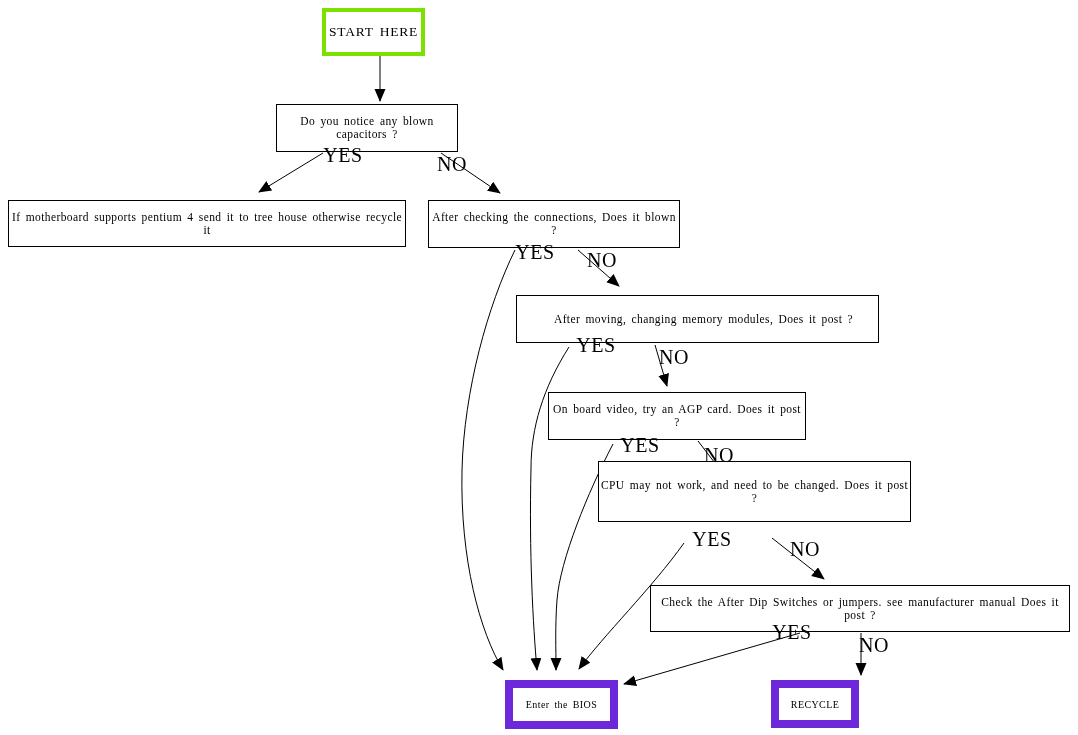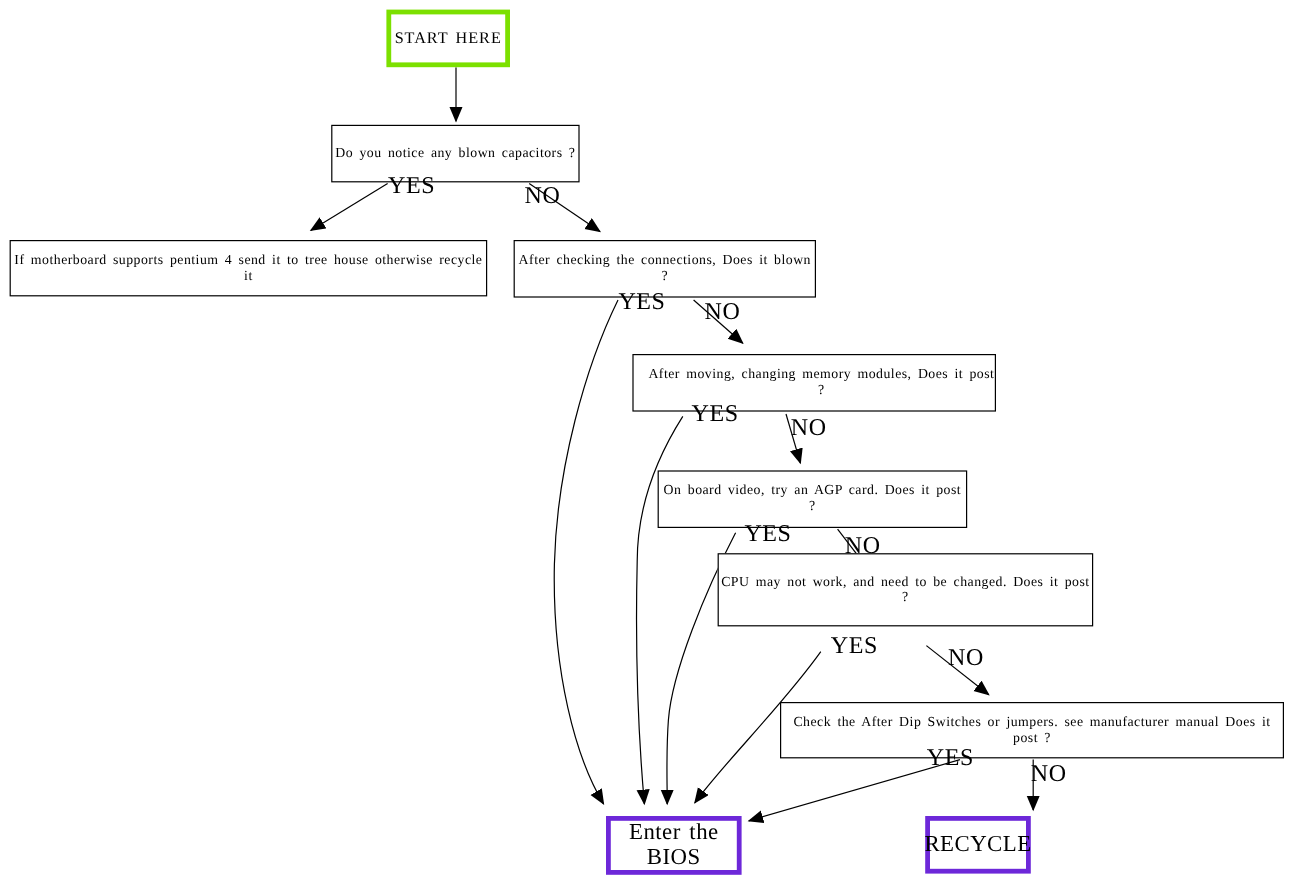--- a/index.html
+++ b/index.html
@@ -24,40 +24,40 @@
     word-spacing:2px;
     line-height:1.1;
     z-index:2;
   }
   .node.start{
     border:4px solid #7ce000;
     font-size:13.5px;
     letter-spacing:0.8px;
   }
   .node.terminal{
-    border:4px solid #6d28d9;
-    font-size:19px;
+    border:8px solid #6d28d9;
+    font-size:10px;
     letter-spacing:0.4px;
   }
   .elabel{
     position:absolute;
     transform:translate(-50%,-50%);
     font-size:20px;
     color:#000000;
     letter-spacing:0.5px;
     z-index:3;
     white-space:nowrap;
     margin-left:22px;
   }
   
   #n-start    {left:322px;top:8px;  width:103px;height:48px;}
-  #n-capac    {left:276px;top:104px;width:207px;height:48px;}
+  #n-capac    {left:276px;top:104px;width:182px;height:48px;}
   #n-pentium  {left:8px;  top:200px;width:398px;height:47px;}
   #n-connect  {left:428px;top:200px;width:252px;height:48px;}
-  #n-memory   {left:527px;top:295px;width:303px;height:48px;padding-left:12px;}
+  #n-memory   {left:516px;top:295px;width:363px;height:48px;padding-left:12px;}
   #n-video    {left:548px;top:392px;width:258px;height:48px;}
   #n-cpu      {left:598px;top:461px;width:313px;height:61px;}
   #n-dip      {left:650px;top:585px;width:420px;height:47px;}
   #n-bios     {left:505px;top:680px;width:113px;height:49px;}
   #n-recycle  {left:771px;top:680px;width:88px; height:48px;}
   
   #l-yes1{left:321px;top:155px;} #l-no1{left:430px;top:164px;}
   #l-yes2{left:513px;top:252px;} #l-no2{left:580px;top:260px;}
   #l-yes3{left:574px;top:345px;} #l-no3{left:652px;top:357px;}
   #l-yes4{left:618px;top:445px;} #l-no4{left:697px;top:455px;}

